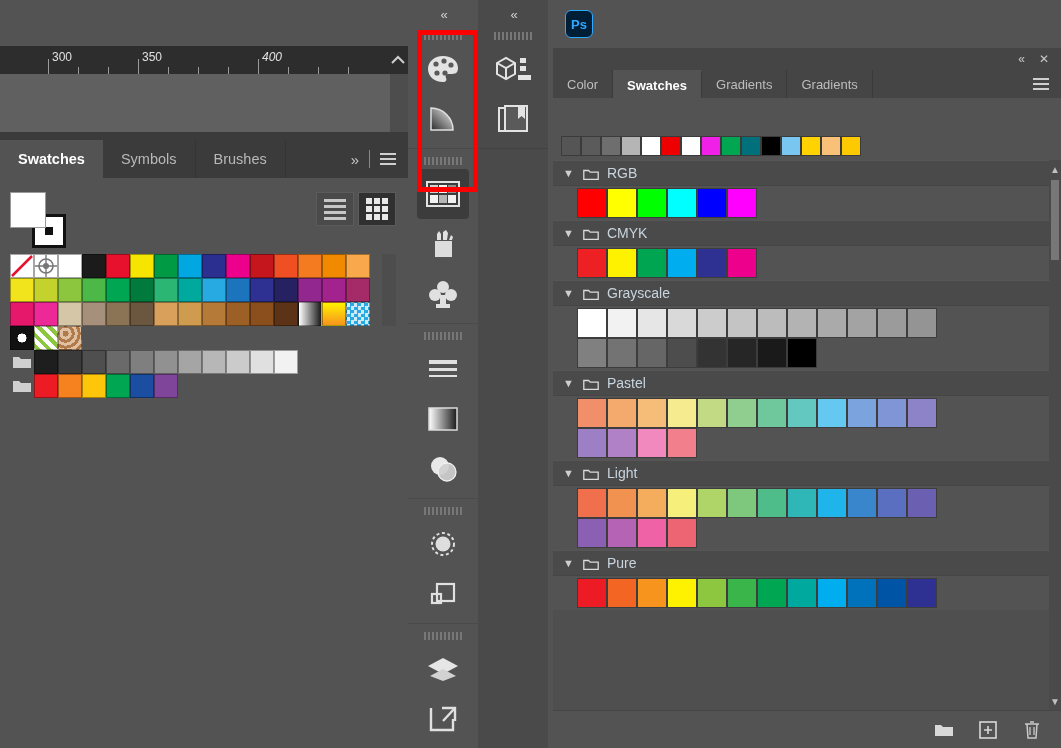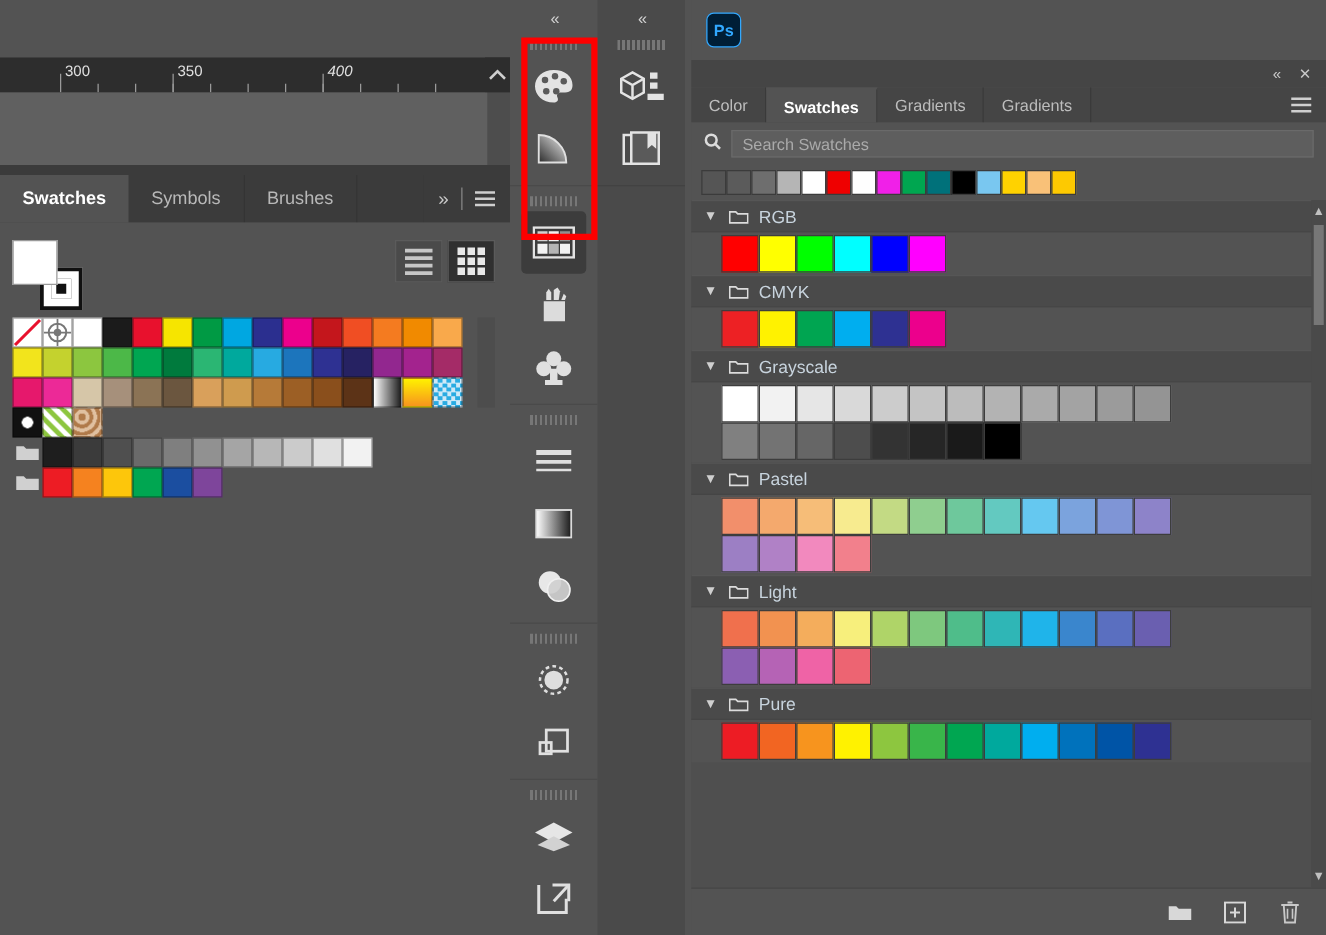--- a/index.html
+++ b/index.html
@@ -495,31 +495,20 @@
       <div class="ps-tab ps-tabs-fill"></div>
       <div class="ps-menu">
         <span class="hamb">
             <i></i>
             <i></i>
             <i></i>
           </span>
       </div>
     </div>
 
-    <div class="ps-search">
-      <span>
-        <svg width="14" height="14" viewBox="0 0 14 14">
-            <circle cx="6" cy="6" r="4.3" fill="none" stroke="#dcdcdc" stroke-width="2"></circle>
-            <path d="M9.3 9.3 L13 13" stroke="#dcdcdc" stroke-width="2"></path>
-          </svg>
-      </span>
-      <div class="ps-search-box">
-        <span>Search Swatches</span>
-      </div>
-    </div>
 
     <div class="ps-recent" id="ps-recent">
         <div class="sw" style="background: rgb(85, 85, 85);"></div>
         <div class="sw" style="background: rgb(91, 91, 91);"></div>
         <div class="sw" style="background: rgb(110, 110, 110);"></div>
         <div class="sw" style="background: rgb(181, 181, 181);"></div>
         <div class="sw" style="background: rgb(255, 255, 255);"></div>
         <div class="sw" style="background: rgb(239, 0, 0);"></div>
         <div class="sw" style="background: rgb(254, 254, 254);"></div>
         <div class="sw" style="background: rgb(240, 32, 232);"></div>

